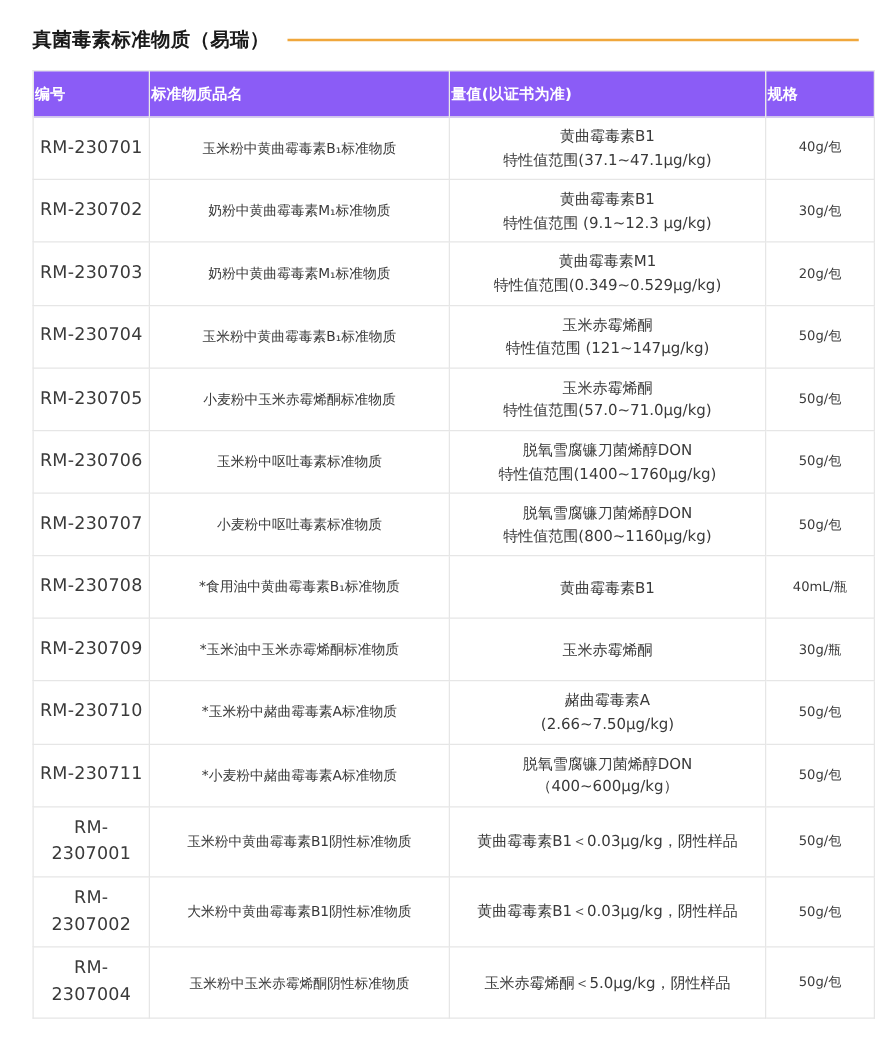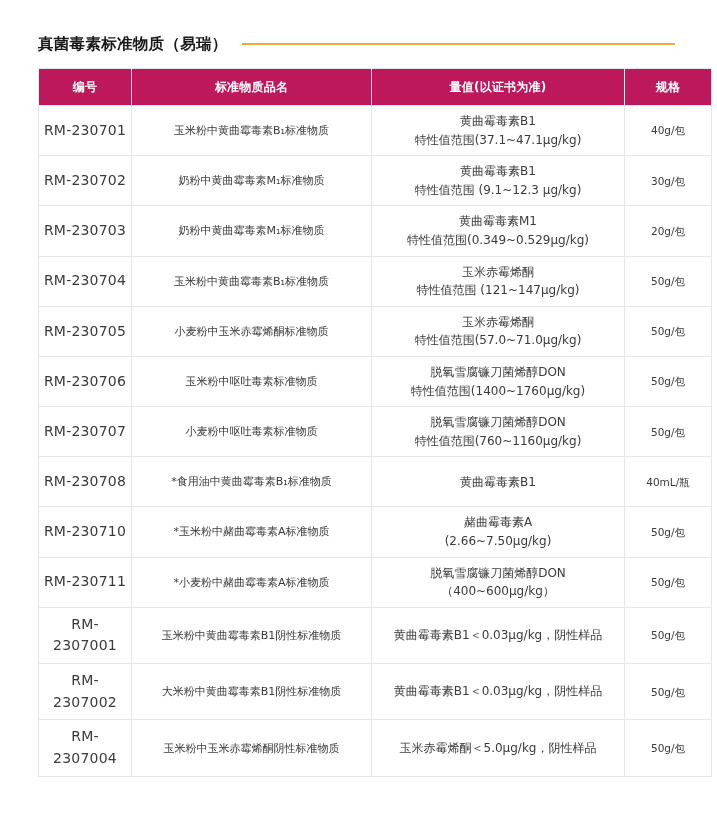--- a/index.html
+++ b/index.html
@@ -12,21 +12,21 @@
     background: #ffffff;
     font-family: "DejaVu Sans", "Liberation Sans", sans-serif;
     color: #333333;
     overflow: hidden;
   }
   .page {
     width: 717px;
     height: 835px;
     position: relative;
     box-sizing: border-box;
-    padding: 16px;
+    padding: 4px;
   }
   
   .title-row {
     display: flex;
     align-items: center;
     padding: 16px 24px 0 22px;
     height: 40px;
     box-sizing: border-box;
   }
   .title-text {
@@ -53,27 +53,27 @@
     border-collapse: collapse;
     table-layout: fixed;
     font-size: 11px;
   }
   table.data col.c1 { width: 93px; }
   table.data col.c2 { width: 240px; }
   table.data col.c3 { width: 253px; }
   table.data col.c4 { width: 87px; }
 
   table.data thead th {
-    background: #be185d;
+    background: #8b5cf6;
     color: #ffffff;
     font-size: 12px;
     font-weight: bold;
     height: 34px;
     border: 1px solid #e8e8e8;
-    text-align: center;
+    text-align: left;
     vertical-align: middle;
     letter-spacing: 0.2px;
   }
   table.data tbody td {
     border: 1px solid #e6e6e6;
     text-align: center;
     vertical-align: middle;
     color: #3a3a3a;
     font-size: 11px;
     line-height: 1.55;
@@ -177,31 +177,39 @@
               <span class="l1">脱氧雪腐镰刀菌烯醇DON</span>
               <span class="l2">特性值范围(1400~1760μg/kg)</span>
             </td>
             <td class="spec">50g/包</td>
           </tr>
           <tr>
             <td class="code">RM-230707</td>
             <td class="name">小麦粉中呕吐毒素标准物质</td>
             <td class="value">
               <span class="l1">脱氧雪腐镰刀菌烯醇DON</span>
-              <span class="l2">特性值范围(760~1160μg/kg)</span>
+              <span class="l2">特性值范围(800~1160μg/kg)</span>
             </td>
             <td class="spec">50g/包</td>
           </tr>
           <tr>
             <td class="code">RM-230708</td>
             <td class="name">*食用油中黄曲霉毒素B₁标准物质</td>
             <td class="value">
               <span class="l1">黄曲霉毒素B1</span>
             </td>
             <td class="spec">40mL/瓶</td>
+          </tr>
+          <tr>
+            <td class="code">RM-230709</td>
+            <td class="name">*玉米油中玉米赤霉烯酮标准物质</td>
+            <td class="value">
+              <span class="l1">玉米赤霉烯酮</span>
+            </td>
+            <td class="spec">30g/瓶</td>
           </tr>
           <tr>
             <td class="code">RM-230710</td>
             <td class="name">*玉米粉中赭曲霉毒素A标准物质</td>
             <td class="value">
               <span class="l1">赭曲霉毒素A</span>
               <span class="l2">(2.66~7.50μg/kg)</span>
             </td>
             <td class="spec">50g/包</td>
           </tr>

